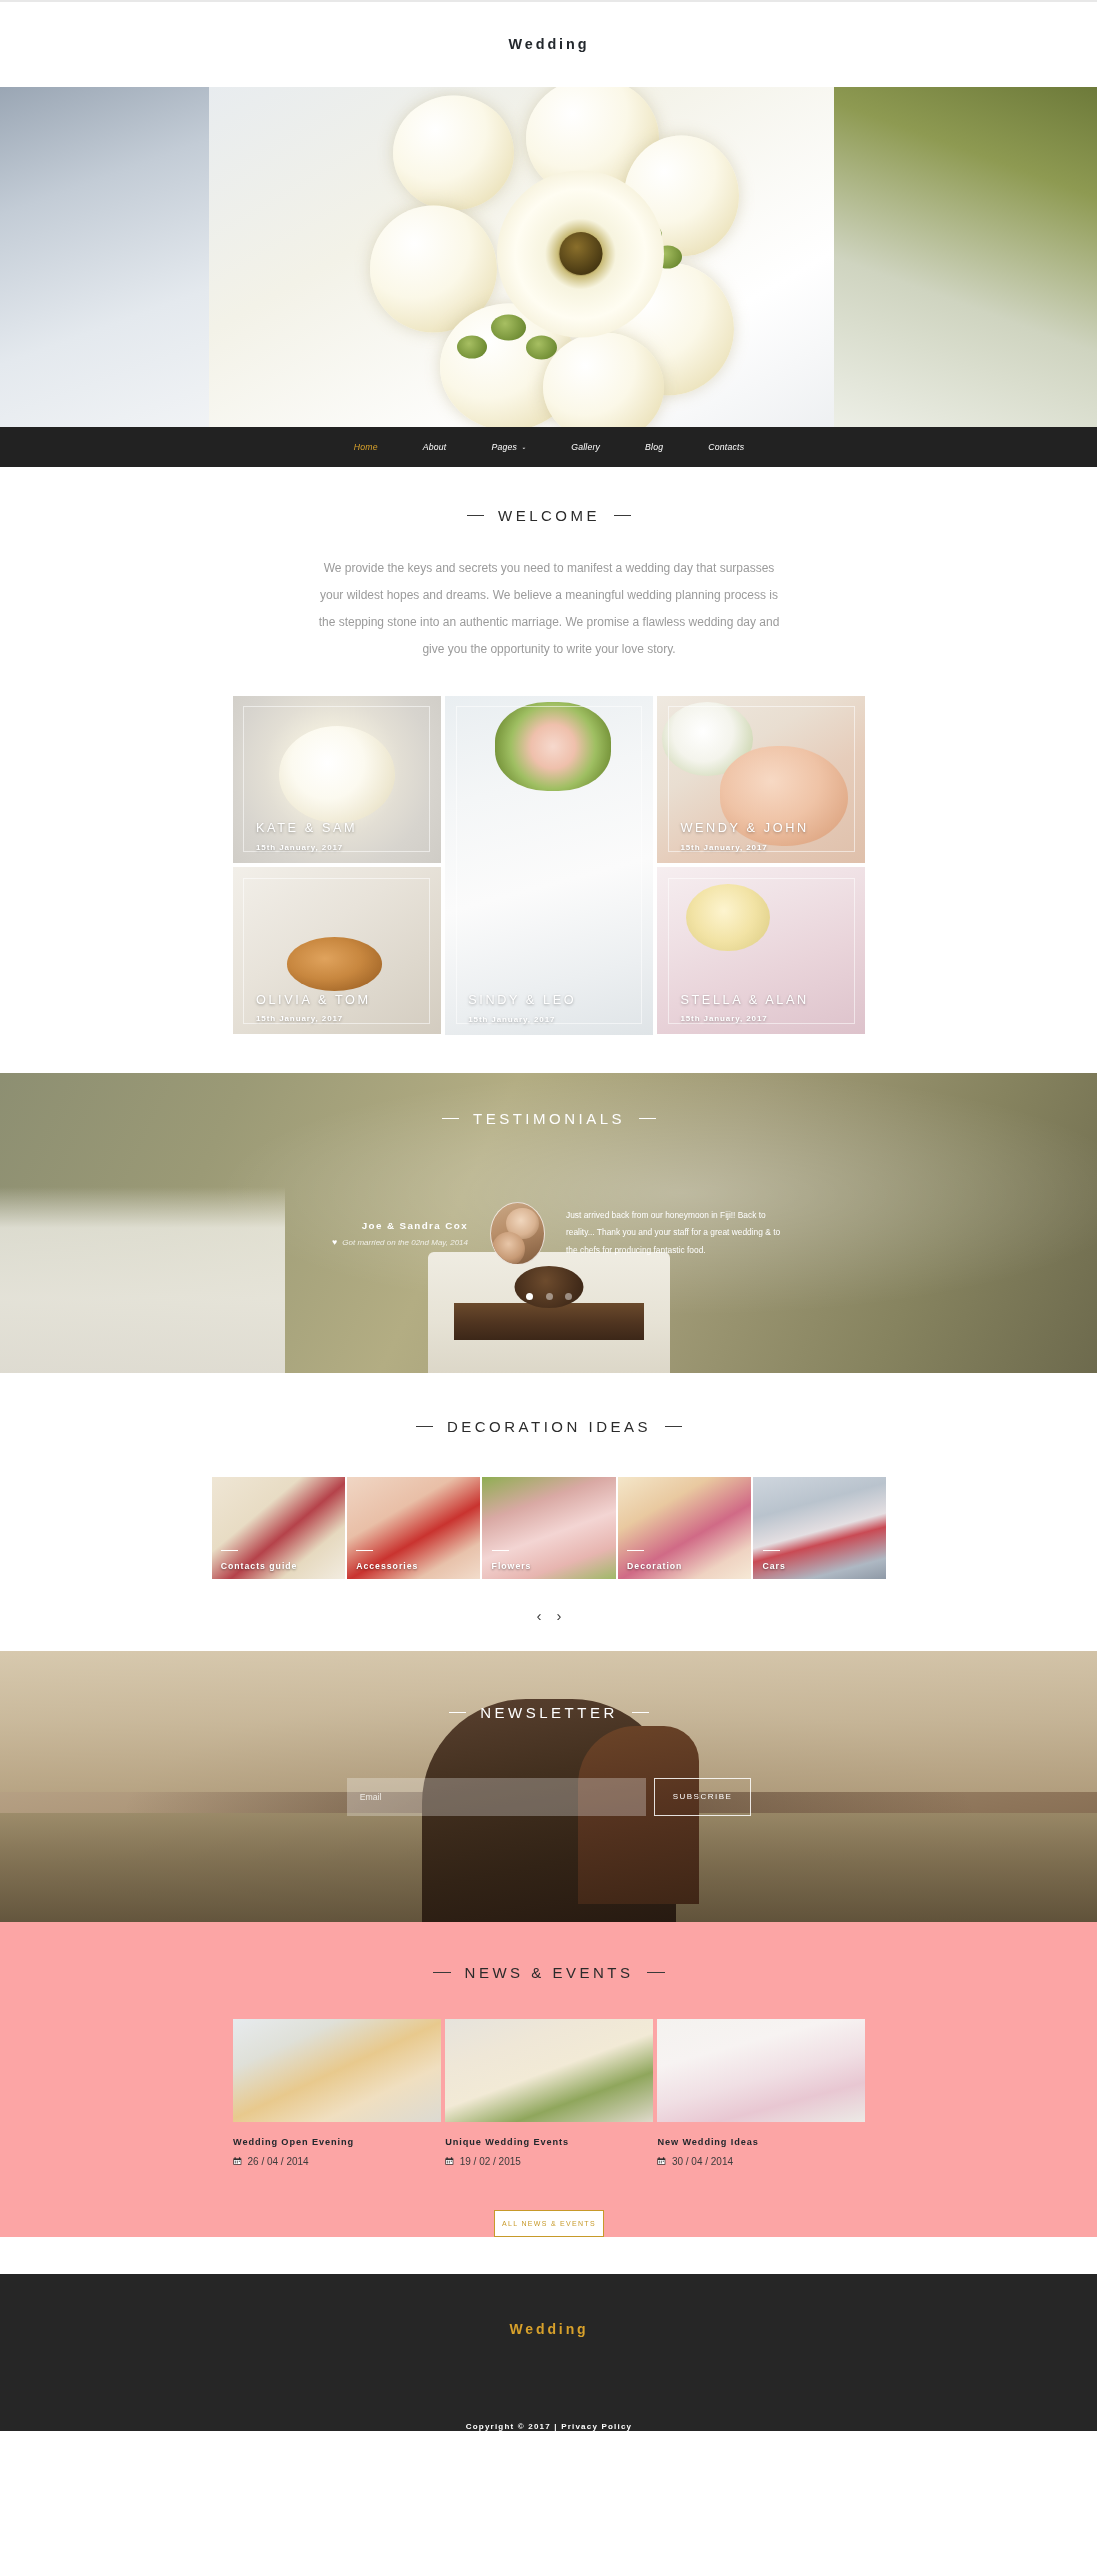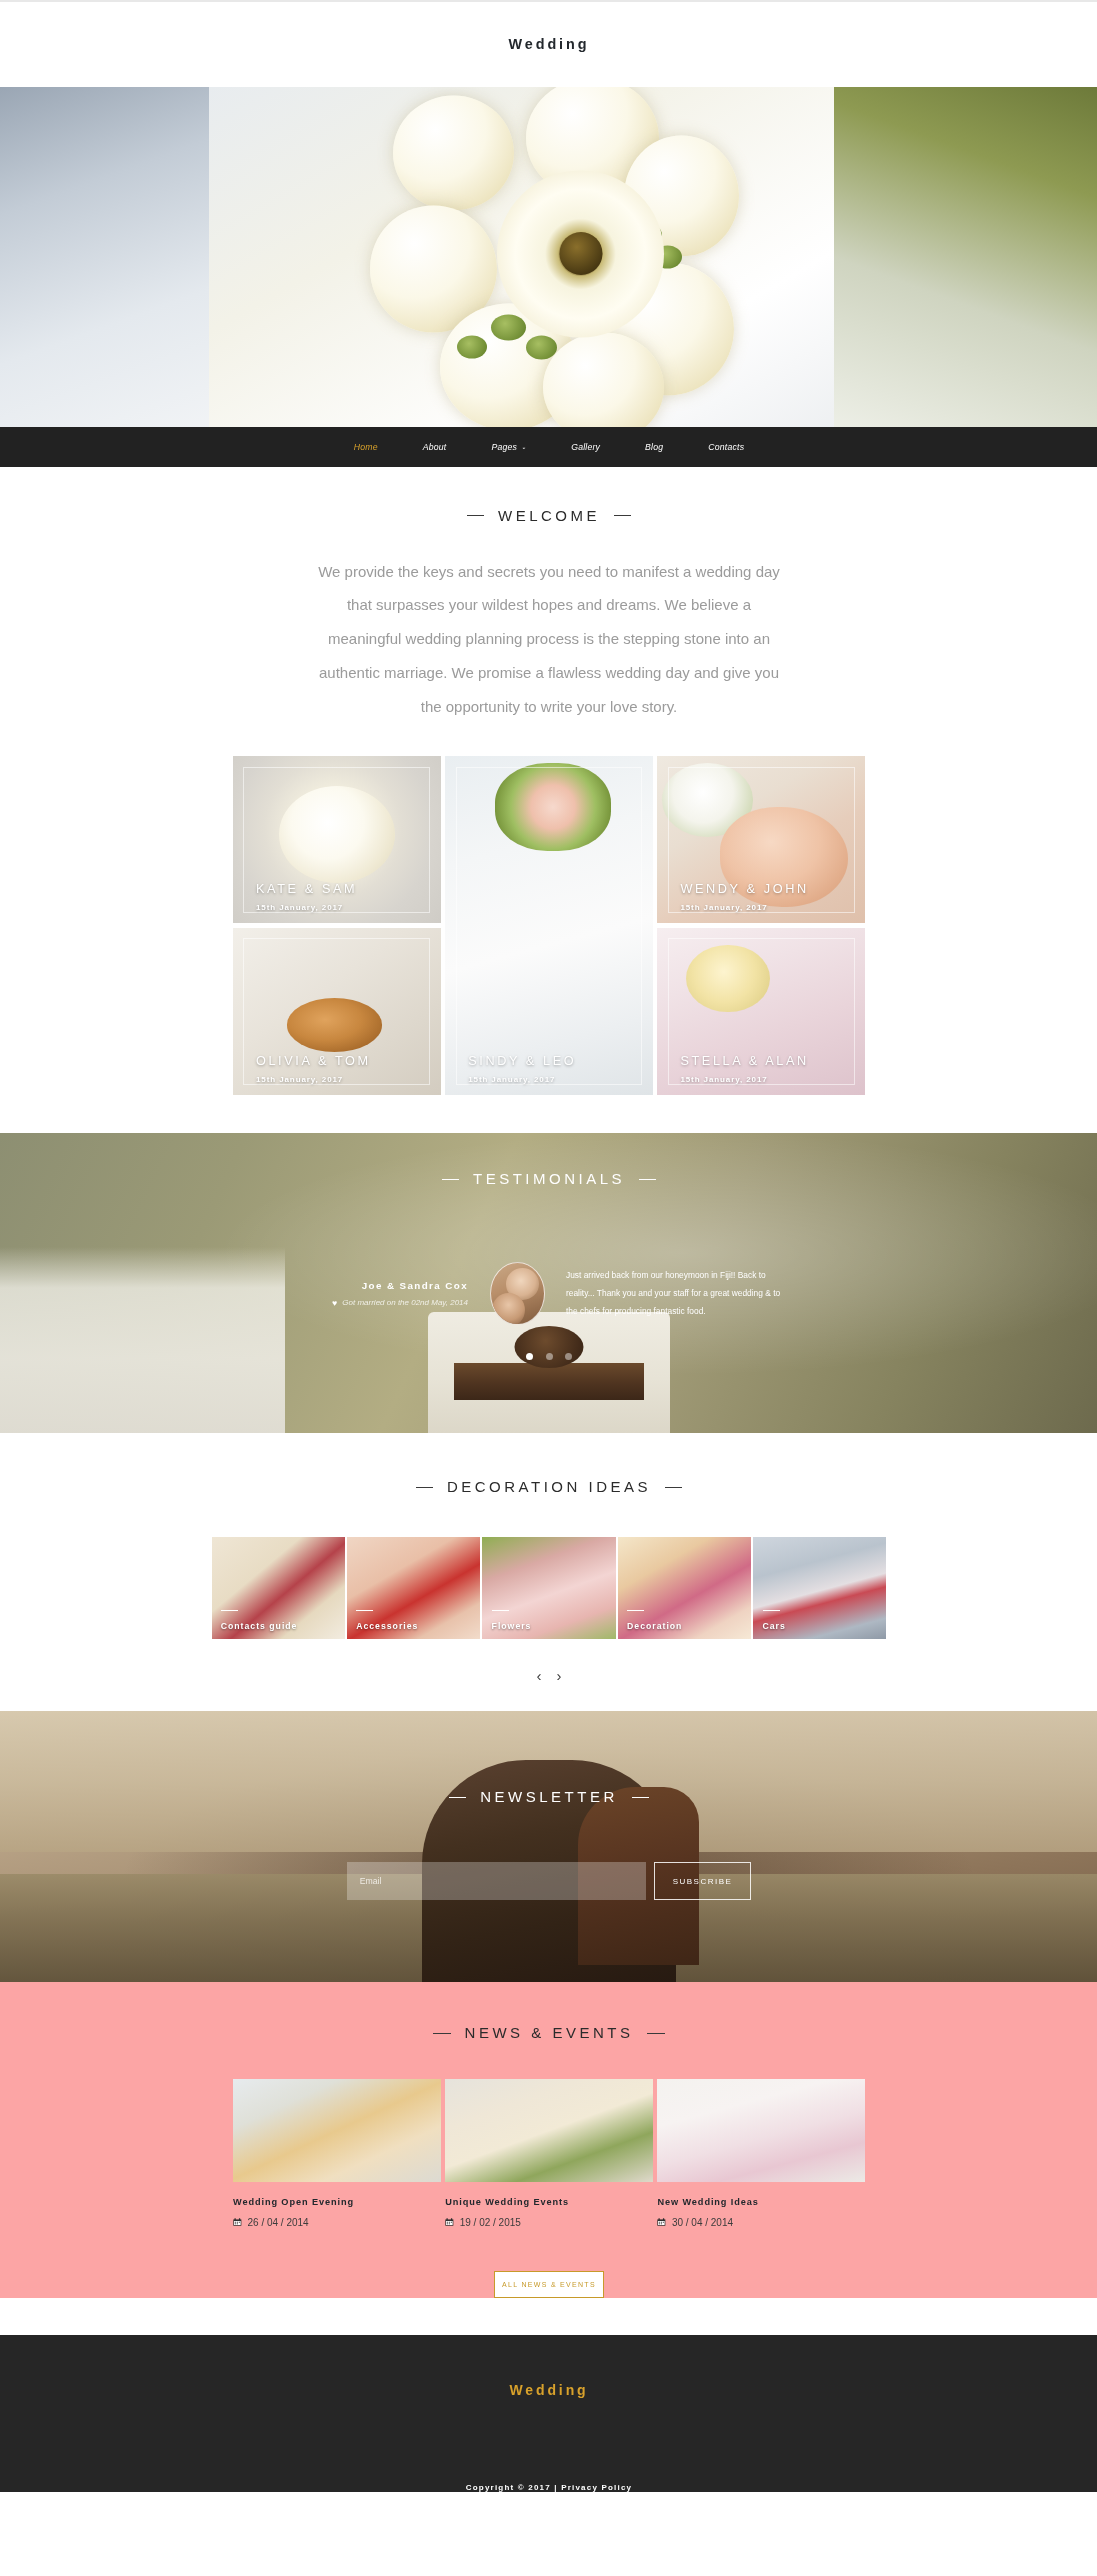--- a/index.html
+++ b/index.html
@@ -90,21 +90,21 @@
     white-space:nowrap;
   }
   .sect-head.light .dash { background:#ffffff; }
   .sect-head.light .ttl { color:#ffffff; }
 
   
   .welcome { background:#fff; padding:40px 0 0; }
   .welcome .sect-head { margin-bottom:31px; }
   .welcome-text {
     width:462px; margin:0 auto; text-align:center;
-    font-size:15px; line-height:2.25; color:#9b9b9b;
+    font-size:12px; line-height:2.25; color:#9b9b9b;
   }
 
   
   .gallery {
     width:632px; margin:33px auto 0;
     display:flex; gap:4.6px;
   }
   .gal-col { display:flex; flex-direction:column; gap:4.6px; }
   .gal-col.side { width:208px; }
   .gal-col.center { width:208px; }
@@ -311,21 +311,21 @@
     width:254px; height:82%;
     background:linear-gradient(170deg,#5a4130 0%,#43301f 35%,#322316 70%,#271a11 100%);
     border-radius:104px 104px 0 0;
   }
   .nl-hair {
     position:absolute; right:-23px; top:12%;
     width:121px; height:80%;
     background:linear-gradient(170deg,#6b4428 0%,#573420 45%,#3f2616 100%);
     border-radius:58px 35px 0 0;
   }
-  .nl-inner { position:relative; z-index:5; padding-top:77px; }
+  .nl-inner { position:relative; z-index:5; padding-top:53px; }
   .nl-form {
     width:404px; margin:57px auto 0;
     display:flex; align-items:flex-start; gap:8px;
   }
   .nl-input {
     flex:1; height:38px;
     background:rgba(255,255,255,.28);
     border:none; outline:none;
     padding:0 12.7px;
     color:#ffffff; font-size:8.7px;

